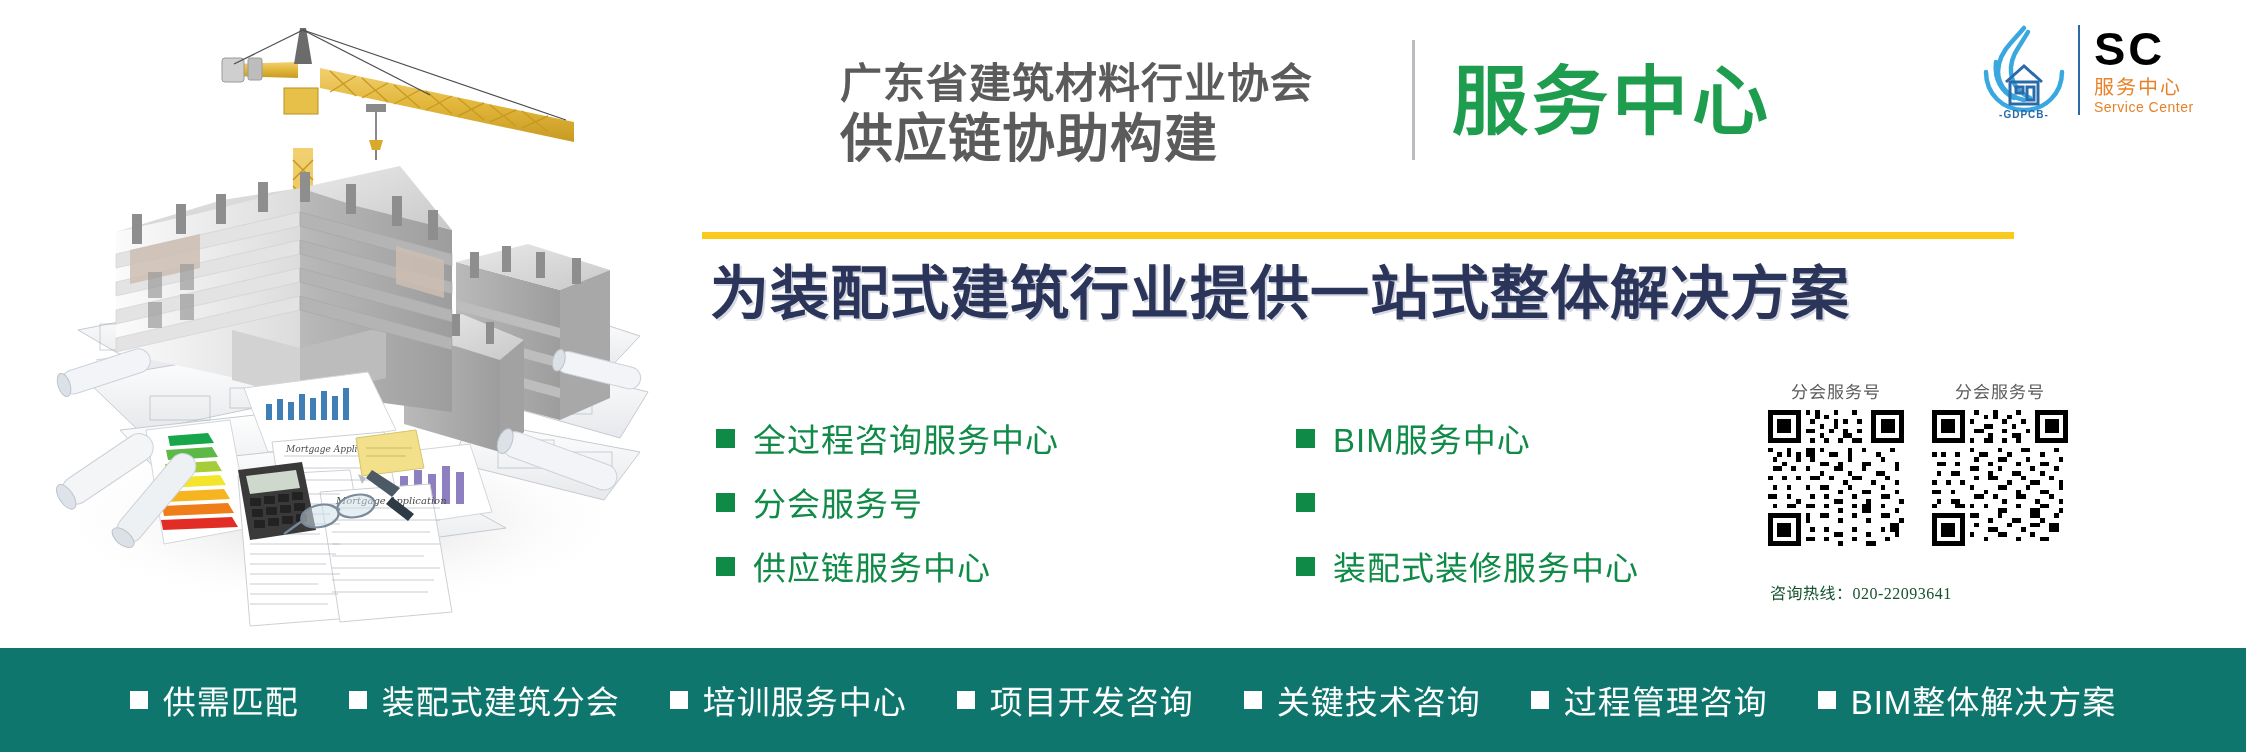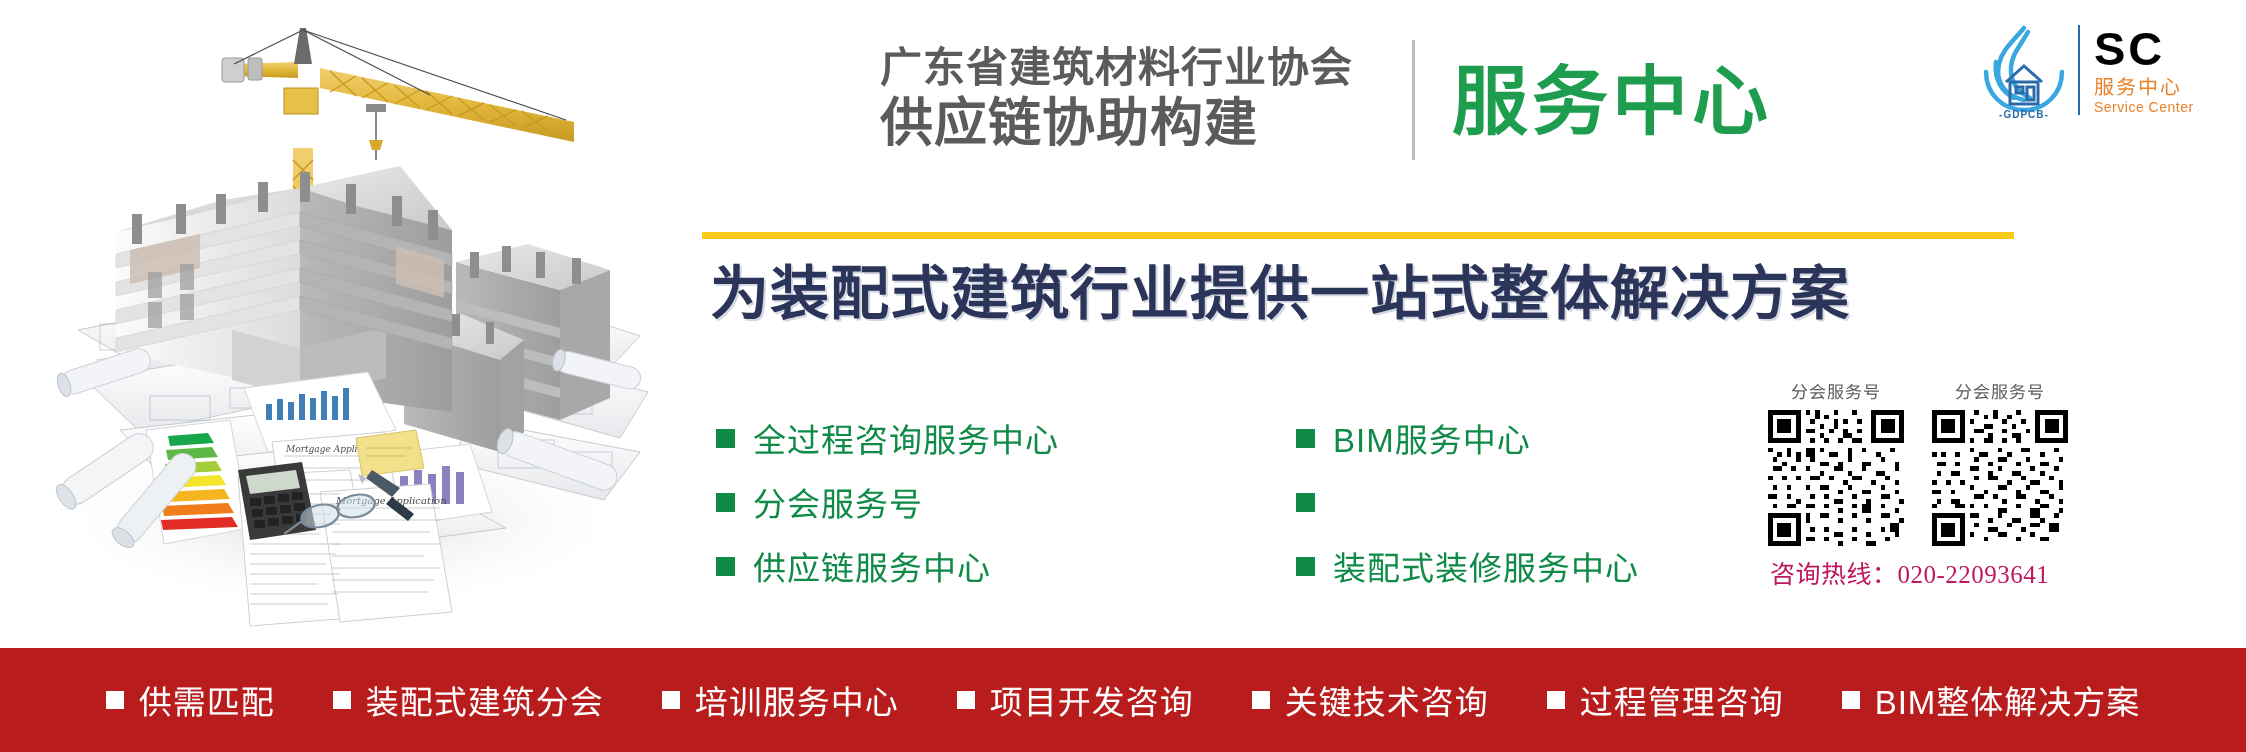--- a/index.html
+++ b/index.html
@@ -22,23 +22,22 @@
     position: absolute;
     left: 0; top: 0;
     width: 660px; height: 642px;
     overflow: hidden;
   }
   #illustration svg { display: block; }
 
   
   #assoc-title {
     position: absolute;
-    left: 840px; top: 44px;
+    left: 840px; top: 60px;
     width: 640px;
-    margin-left: 40px;
   }
   .assoc-line {
     color: #5b5b5b;
     font-weight: bold;
     letter-spacing: 1px;
     white-space: nowrap;
   }
   .assoc-line-1 { font-size: 42px; line-height: 48px; }
   .assoc-line-2 { font-size: 53px; line-height: 58px; margin-top: 2px; }
 
@@ -158,39 +157,39 @@
     text-align: center;
     letter-spacing: 1px;
     margin-bottom: 7px;
   }
   .qr-img {
     width: 136px; height: 136px;
     background: #ffffff;
     display: block;
   }
   #hotline {
-    margin-top: 8px;
-    font-size: 25px;
-    color: #be185d;
+    margin-top: 34px;
+    font-size: 16px;
+    color: #14532d;
     letter-spacing: 0.5px;
     white-space: nowrap;
     text-align: left;
     padding-left: 2px;
   }
 
   
   #bottom-bar {
     position: absolute;
     left: 0; bottom: 0;
     width: 2246px; height: 104px;
-    background: #b91c1c;
+    background: #0f766e;
     display: flex;
     align-items: center;
     justify-content: center;
-    gap: 16px;
+    gap: 8px;
   }
   .bar-item {
     display: flex;
     align-items: center;
     white-space: nowrap;
     margin: 0 21px;
   }
   .bar-bullet {
     width: 18px; height: 18px;
     background: #ffffff;

